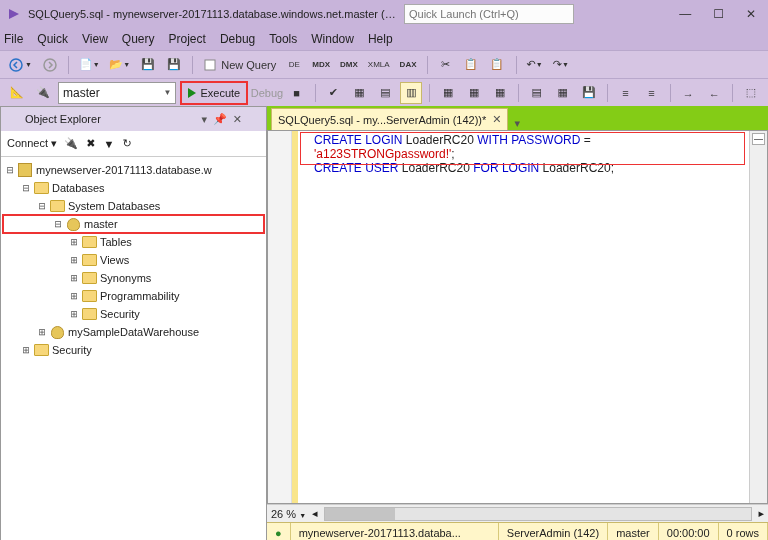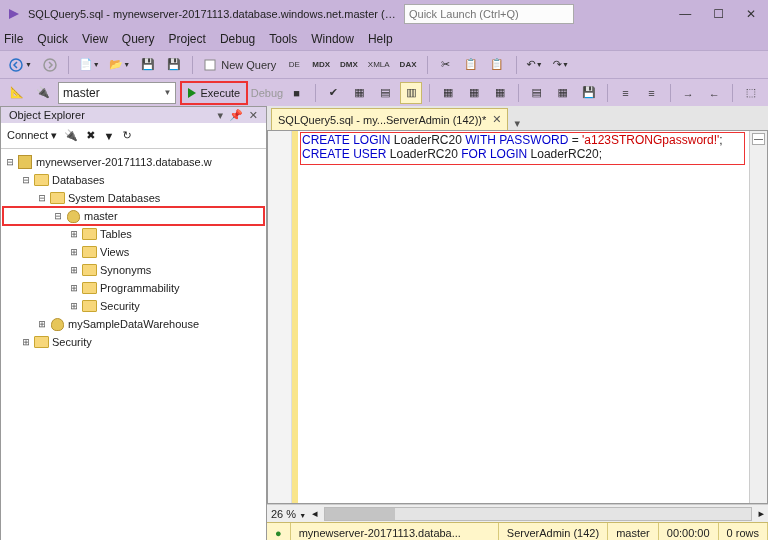--- a/index.html
+++ b/index.html
@@ -14,40 +14,40 @@
   .menubar { height:22px; background:#c8b4da; display:flex; align-items:center; padding:0 4px; gap:14px; font-size:12px;}
   .toolbar1, .toolbar2 { height:28px; background:#d6c5e3; border-top:1px solid #b9a8cc; display:flex; align-items:center; padding:0 6px; gap:4px;}
   .tbtn { height:22px; min-width:22px; display:flex; align-items:center; justify-content:center; padding:0 3px; color:#333; font-size:11px; position:relative;}
   .sep { width:1px; height:18px; background:#b0a0c2; margin:0 3px;}
   .dropdown { height:22px; background:#fff; border:1px solid #999; display:flex; align-items:center; padding:0 4px; font-size:12px;}
   .dropdown .ar { margin-left:auto; font-size:8px; color:#555;}
   .execute-btn { border:2px solid #e33; height:24px; display:flex; align-items:center; padding:0 6px; background:#d6c5e3; gap:4px;}
   .execute-btn .tri { width:0;height:0;border-top:5px solid transparent;border-bottom:5px solid transparent;border-left:8px solid #1a8a1a;}
   .body { display:flex; height:436px;}
   .objexp { width:267px; background:#fff; border:1px solid #999; display:flex; flex-direction:column;}
-  .oe-title { height:16px; background:#ded4ea; display:flex; align-items:center; padding:0 8px; font-size:11px;}
+  .oe-title { height:24px; background:#ded4ea; display:flex; align-items:center; padding:0 24px; font-size:11px;}
   .oe-title .r { margin-left:auto; display:flex; gap:6px; color:#555;}
   .oe-connect { height:26px; display:flex; align-items:center; padding:0 6px; gap:8px; border-bottom:1px solid #ccc;}
   .oe-tree { flex:1; overflow:auto; padding:4px 2px; background:#fff;}
   .tree-row { display:flex; align-items:center; height:18px; white-space:nowrap;}
   .tw { width:14px; text-align:center; font-size:9px; color:#555; cursor:pointer;}
   .fi { width:16px; height:14px; margin-right:3px; display:flex; align-items:center; justify-content:center;}
   .fi.folder::before { content:""; width:13px; height:10px; background:#f7d77a; border:1px solid #c9a632; border-radius:1px;}
   .fi.db::before { content:""; width:11px; height:11px; background:#e6c65a; border:1px solid #b89430; border-radius:50% 50% 40% 40%;}
   .fi.srv::before { content:""; width:12px; height:12px; background:#e6c65a; border:1px solid #b89430;}
   .tree-row.hl { outline:2px solid #e33; outline-offset:-1px;}
   .ind { display:inline-block;}
   .editor { flex:1; display:flex; flex-direction:column; background:#d6c5e3;}
-  .tabrow { height:24px; display:flex; align-items:flex-end; padding:0 4px; background:#e5e5e5;}
+  .tabrow { height:24px; display:flex; align-items:flex-end; padding:0 4px; background:#84cc16;}
   .tab { height:22px; background:#fff6c9; border:1px solid #c9b96a; border-bottom:none; padding:0 6px; display:flex; align-items:center; gap:6px; font-size:11px;}
   .tab .x { color:#555; cursor:pointer; font-size:11px;}
   .code-area { flex:1; display:flex; background:#fff; position:relative; border:1px solid #999;}
   .gutter { width:24px; background:#f3f3f3; border-right:1px solid #ddd;}
   .margin { width:6px; background:#f9e58a;}
-  .codebox { flex:1; position:relative; padding:2px 4px; font-family:Consolas,monospace; font-size:12px;}
+  .codebox { flex:1; position:relative; padding:2px 16px; font-family:Consolas,monospace; font-size:12px;}
   .codebox .hlbox { position:absolute; top:1px; left:2px; right:4px; height:33px; border:1px solid #e33;}
   .kword { color:#0000cc;}
   .str { color:#cc0000;}
   .zoombar { height:18px; display:flex; align-items:center; background:#eee; font-size:11px; padding:0 4px; gap:6px; border-top:1px solid #ccc;}
   .zoombar .scroll { flex:1; height:14px; background:#e4e4e4; border:1px solid #bbb; position:relative;}
   .zoombar .scroll .th { position:absolute; left:0; top:0; bottom:0; width:70px; background:#c4c4c4;}
   .statusstrip { height:20px; background:#fff6c9; border-top:1px solid #c9b96a; display:flex; align-items:center; font-size:11px;}
   .statusstrip .cell { padding:0 8px; border-right:1px solid #d8c97a; height:100%; display:flex; align-items:center; gap:4px;}
   svg.ic { width:14px; height:14px; }
 </style>

